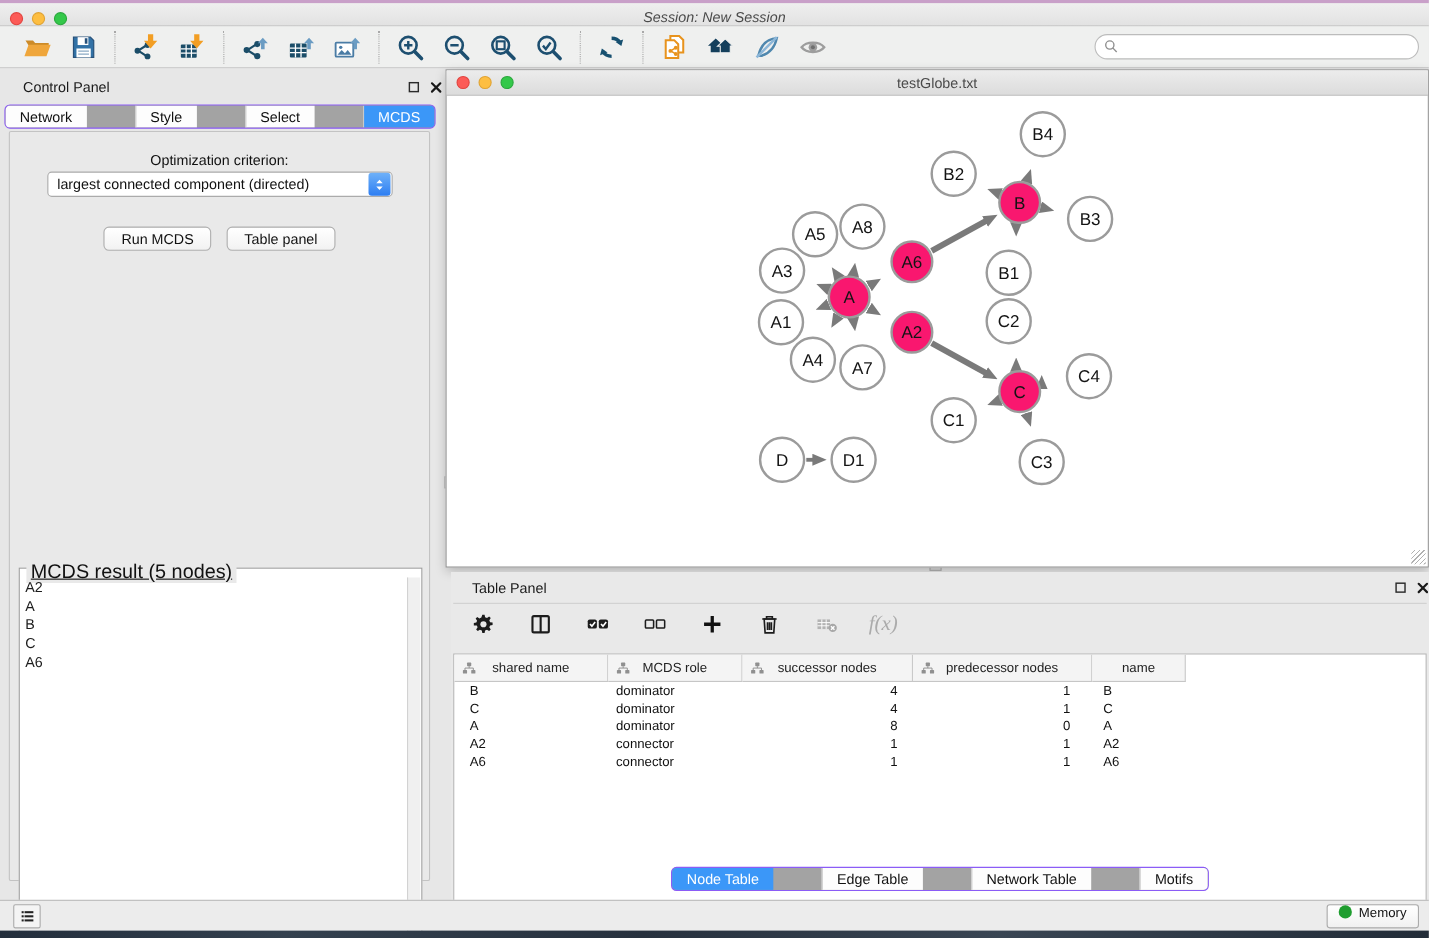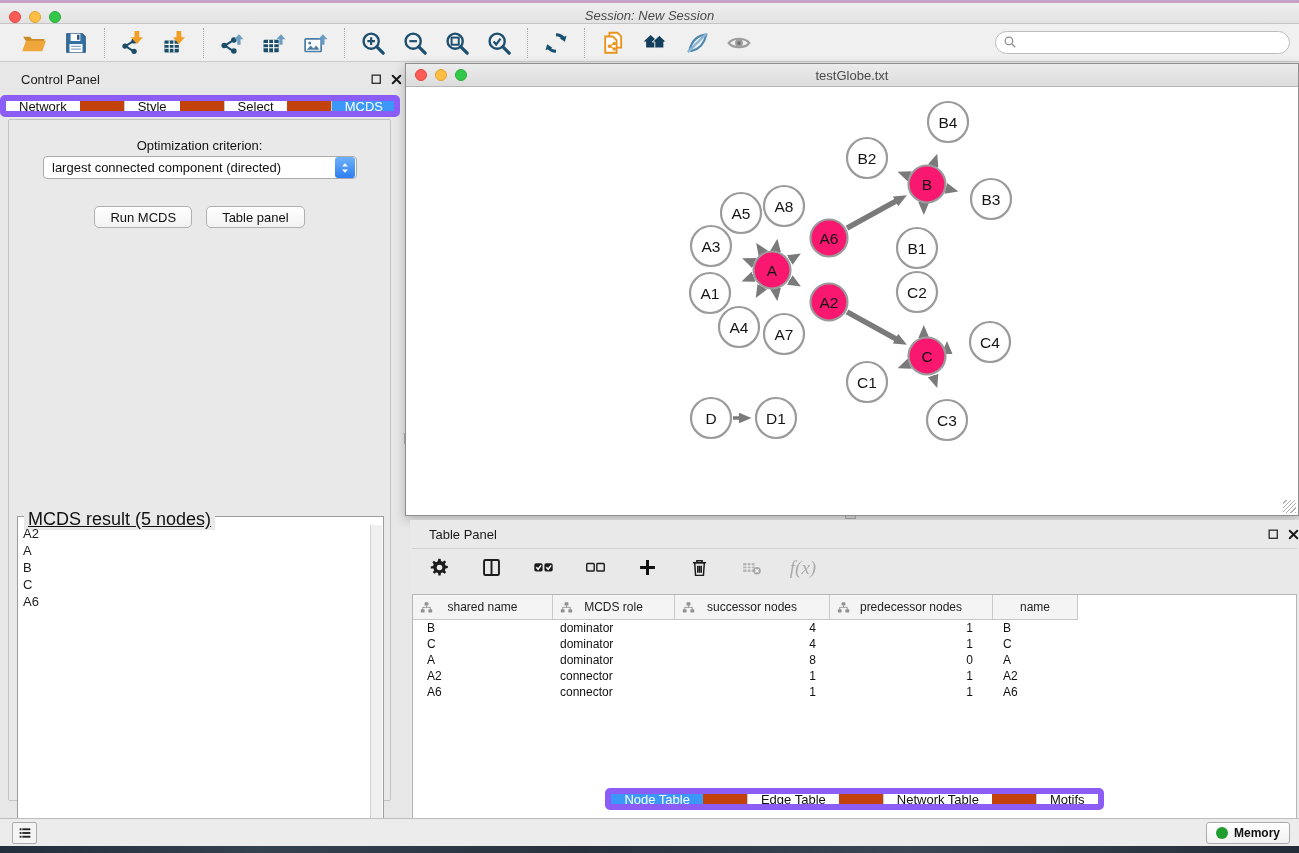--- a/index.html
+++ b/index.html
@@ -38,21 +38,21 @@
   
   .panel-header { display:flex; align-items:center; font-size:13px; color:#1a1a1a;margin-left:11px; }
   .panel-header .hdr-icons { margin-left:auto; display:flex; gap:7px; align-items:center; }
   .hdr-ic { width:13px; height:13px; display:inline-block; cursor:pointer; }
   .hdr-ic svg { width:13px; height:13px; }
 
   
   .control-panel { position:absolute; left:0; top:62px; width:400px; height:756px; }
   .cp-header { position:absolute; left:0; top:6px; width:392px; height:22px; padding-left:10px; }
   .cp-tabs { position:absolute; left:0; top:33px; width:400px; display:flex; justify-content:center; z-index:2; }
-  .tab-group { display:flex; border:6px solid #8b5cf6; border-radius:5px; overflow:hidden; background:#c2410c; height:22px;gap:44px; }
+  .tab-group { display:flex; border:1px solid #8b5cf6; border-radius:5px; overflow:hidden; background:#a3a3a3; height:22px;gap:44px; }
   .tab { padding:0 13px; display:flex; align-items:center; font-size:13px; background:#fdfdfd; color:#111;
     border-left:1px solid #c9c9c9; cursor:pointer; white-space:nowrap; }
   .tab:first-child { border-left:none; }
   .tab.active { background:#3b97f8; color:#fff; }
   .cp-body { position:absolute; left:8px; top:57px; width:383px; height:682px; background:#e9e9e9;
     border:1px solid #c3c3c3; border-radius:2px; }
   .opt-label { position:absolute; left:0; top:18px; width:100%; text-align:center; font-size:13px; color:#111; }
   .dropdown { position:absolute; left:34px; top:36px; width:314px; height:23px; background:#fff;
     border:1px solid #ababab; border-radius:4px; display:flex; align-items:center; cursor:pointer; }
   .dropdown .dd-text { flex:1; padding-left:8px; font-size:13px; color:#111; white-space:nowrap; overflow:hidden; }
@@ -98,22 +98,22 @@
   .trow { display:flex; height:16px; align-items:center; font-size:12px; color:#111; }
   .td { white-space:nowrap; overflow:hidden; }
   .tp-tabs { position:absolute; left:0; top:268px; width:100%; display:flex; justify-content:center; }
 
   
   .statusbar { position:absolute; left:0; top:818px; width:100%; height:28px; background:#ececec; border-top:1px solid #bdbdbd; }
   .status-list-btn { position:absolute; left:12px; top:3px; width:25px; height:22px; background:#f4f4f4;
     border:1px solid #ababab; border-radius:2px; display:flex; align-items:center; justify-content:center; cursor:pointer; }
   .status-list-btn svg { width:16px; height:16px; }
   .memory-btn { position:absolute; right:9px; top:3px; width:84px; height:22px; background:linear-gradient(#ffffff,#f1f1f1);
-    border:1px solid #ababab; border-radius:3px; display:flex; align-items:center; justify-content:center; gap:6px;
-    font-size:12px; color:#111; cursor:pointer;font-weight:bold; }
+    border:1px solid #ababab; border-radius:3px; display:flex; align-items:flex-start; justify-content:center; gap:6px;
+    font-size:12px; color:#111; cursor:pointer; }
   .memory-dot { width:12px; height:12px; border-radius:50%; background:#1f9d2f; display:inline-block; }
 
   .graph-node-label { font-size:15.5px; fill:#141414; }
 </style>
 </head>
 <body>
 
 <div class="app">
   <div class="desktop-top"></div>
 

